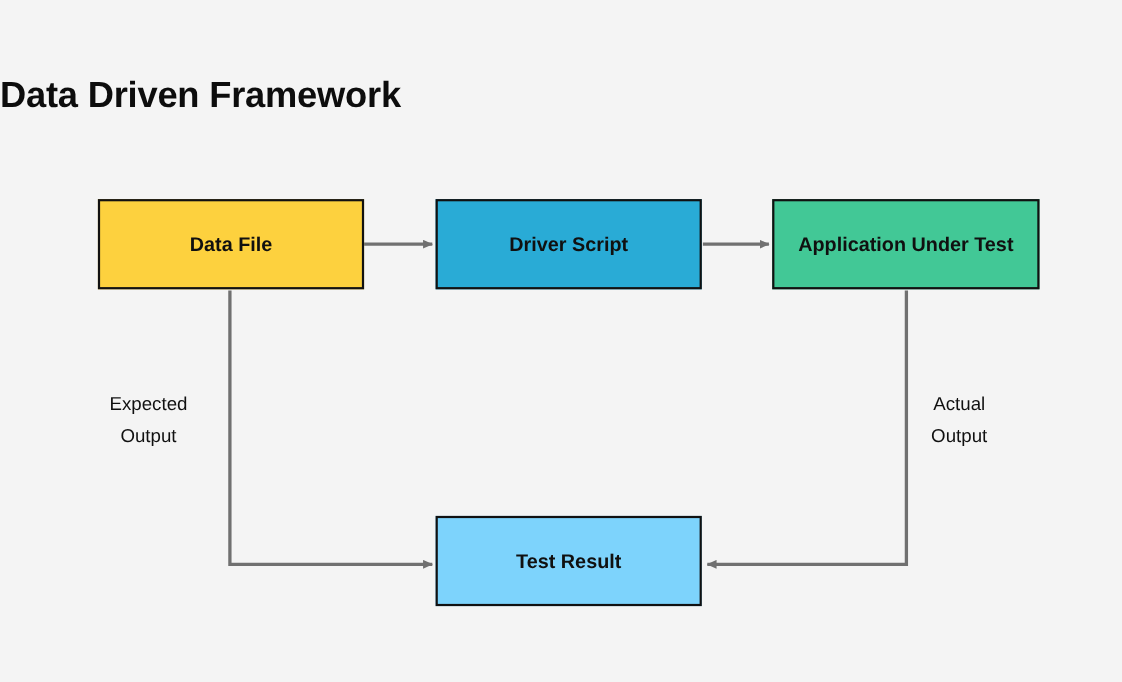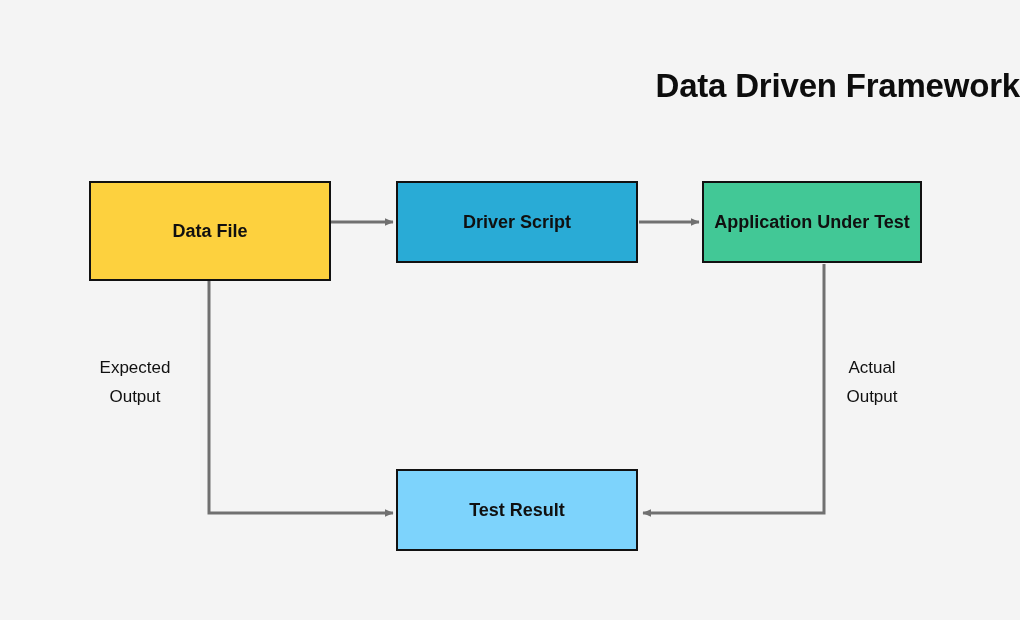--- a/index.html
+++ b/index.html
@@ -20,21 +20,21 @@
     height: 620px;
     background: #f4f4f4;
   }
 
   
   .diagram-title {
     position: absolute;
     left: 0;
     top: 66px;
     width: 1020px;
-    text-align: right;
+    text-align: left;
     font-size: 33px;
     font-weight: bold;
     color: #0d0d0d;
     letter-spacing: -0.2px;
     line-height: 1.2;
   }
 
   
   .node {
     position: absolute;
@@ -52,34 +52,34 @@
   }
   .node-label {
     display: block;
     width: 100%;
   }
 
   #node-data-file {
     left: 89px;
     top: 181px;
     width: 242px;
-    height: 100px;
+    height: 82px;
     background: #fdd13e;
   }
   #node-driver-script {
     left: 396px;
     top: 181px;
     width: 242px;
     height: 82px;
     background: #29abd6;
   }
   #node-application-under-test {
     left: 702px;
     top: 181px;
-    width: 220px;
+    width: 243px;
     height: 82px;
     background: #42c896;
   }
   #node-test-result {
     left: 396px;
     top: 469px;
     width: 242px;
     height: 82px;
     background: #7dd3fc;
   }

